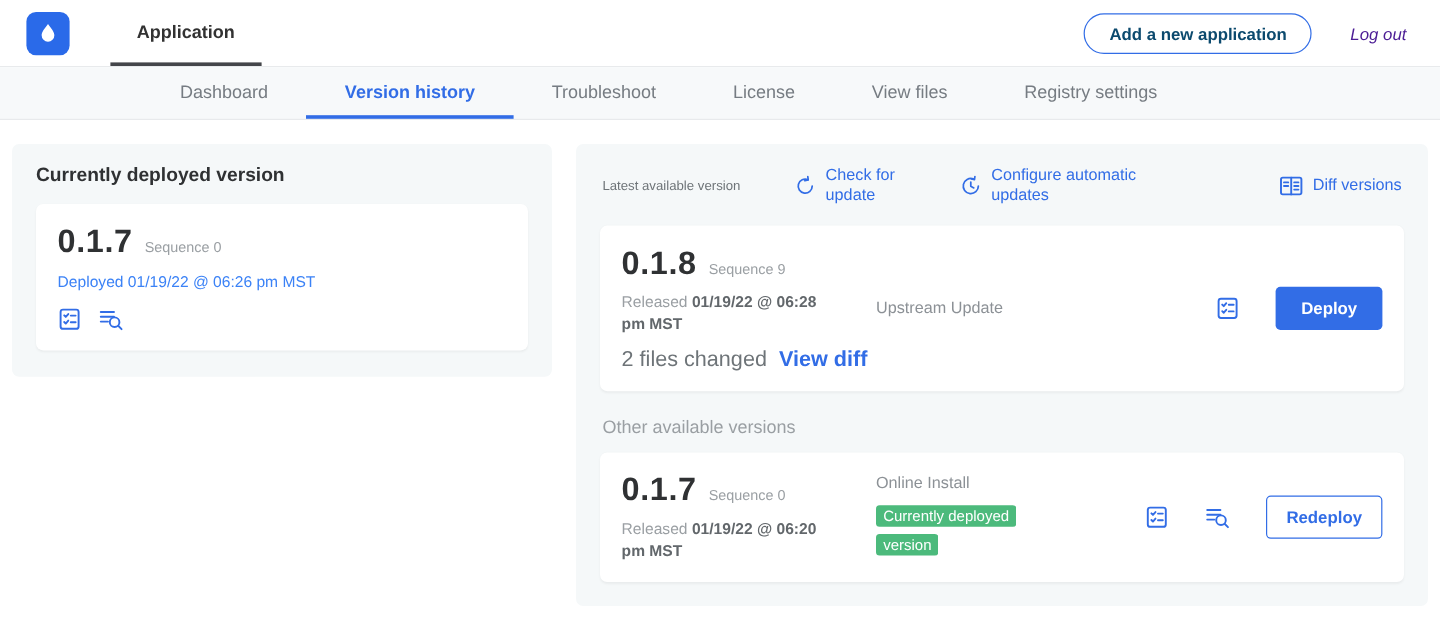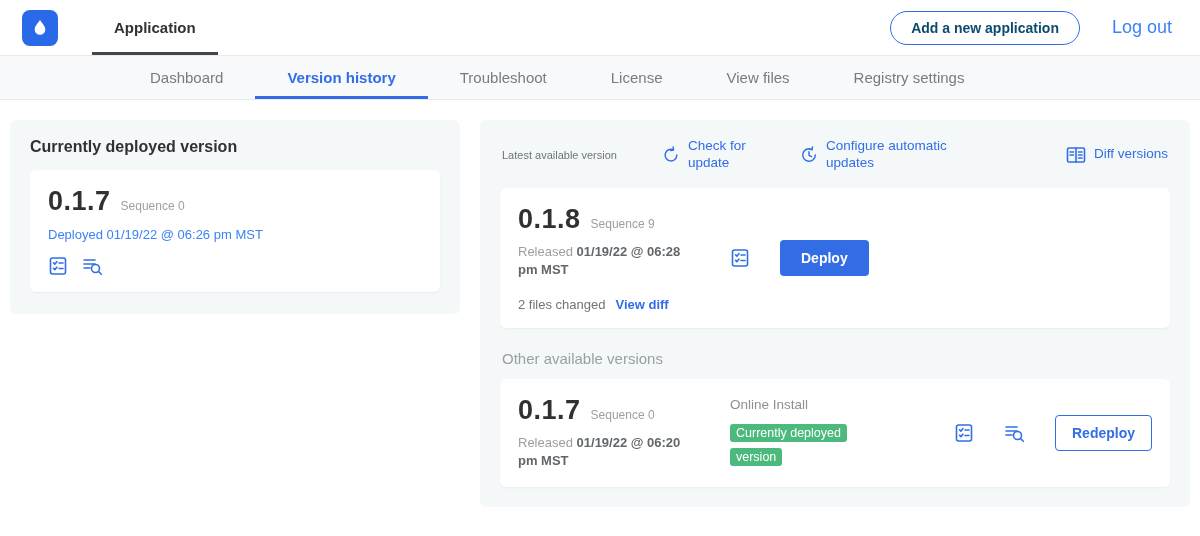--- a/index.html
+++ b/index.html
@@ -26,21 +26,21 @@
     border-bottom:3px solid transparent; border-top:3px solid transparent;
   }
   .nav-tab.active { font-weight:700; border-bottom-color:#44464a; }
   .nav-spacer { flex:1; }
   .add-app-btn {
     align-self:center;
     border:1px solid #326de6; color:#0c4a6e; background:#fff;
     font-family:inherit; font-size:14px; font-weight:700;
     padding:8px 20px; border-radius:19px; cursor:pointer; margin-right:26px;
   }
-  .logout { align-self:center; font-size:18px; color:#3b82f6; cursor:pointer; padding:0 6px; }
+  .logout { align-self:center; font-size:14px; color:#4c1d95; cursor:pointer; padding:0 6px;font-style:italic; }
 
   
   .subnav {
     height:44px; background:#f7f9fa; border-bottom:1px solid #e8eaec;
     display:flex; align-items:stretch; padding-left:118px;
   }
   .subnav-item {
     display:flex; align-items:center; padding:0 32px;
     font-size:15px; color:#767c82; cursor:pointer;
     border-bottom:3px solid transparent; border-top:3px solid transparent;
@@ -76,21 +76,21 @@
   .header-action { display:flex; align-items:center; gap:8px; color:#326de6; font-size:13.5px; line-height:1.25; cursor:pointer; }
   .header-action .txt-wrap-sm { width:78px; }
   .header-action .txt-wrap-md { width:148px; }
   .avail-spacer { flex:1; }
 
   .release-card { display:flex; align-items:stretch; }
   .release-left { width:212px; flex-shrink:0; }
   .release-mid { flex:1; align-self:center; }
   .release-right { align-self:center; display:flex; align-items:center; gap:30px;justify-content:center; }
 
-  .files-row { margin-top:18px; font-size:13px; color:#6e7478; display:flex; gap:10px; align-items:center; }
+  .files-row { margin-top:10px; font-size:18px; color:#6e7478; display:flex; gap:10px; align-items:center; }
   .view-diff { color:#326de6; font-weight:600; cursor:pointer; }
 
   .source-label { font-size:13.5px; color:#8c9196; }
 
   .other-heading { font-size:15px; color:#9a9fa3; margin:22px 2px 12px; }
 
   .deployed-badge-wrap { margin-top:8px; width:142px; line-height:1.55; }
   .deployed-badge {
     display:inline; background:#4cba7c; color:#fff; font-size:12.5px;
     padding:2px 6px; border-radius:3px;
@@ -227,20 +227,23 @@
         </div>
         <div class="released-line">
           <span>Released</span>
           <span class="released-date">01/19/22 @ 06:28 pm MST</span>
         </div>
         <div class="files-row">
           <span>2 files changed</span>
           <span class="view-diff">View diff</span>
         </div>
       </div>
+      <div class="release-mid">
+        <span class="source-label">Upstream Update</span>
+      </div>
       <div class="release-right">
         <button class="icon-btn">
           <svg class="blue-icon" width="20" height="20" viewBox="0 0 20 20">
             <rect x="2.5" y="2" width="15" height="16" rx="2"></rect>
             <path d="M5.5 6.8 l1.3 1.3 2.1-2.4"></path>
             <line x1="11" y1="7" x2="15" y2="7"></line>
             <path d="M5.5 12.3 l1.3 1.3 2.1-2.4"></path>
             <line x1="11" y1="12.5" x2="15" y2="12.5"></line>
           </svg>
         </button>

